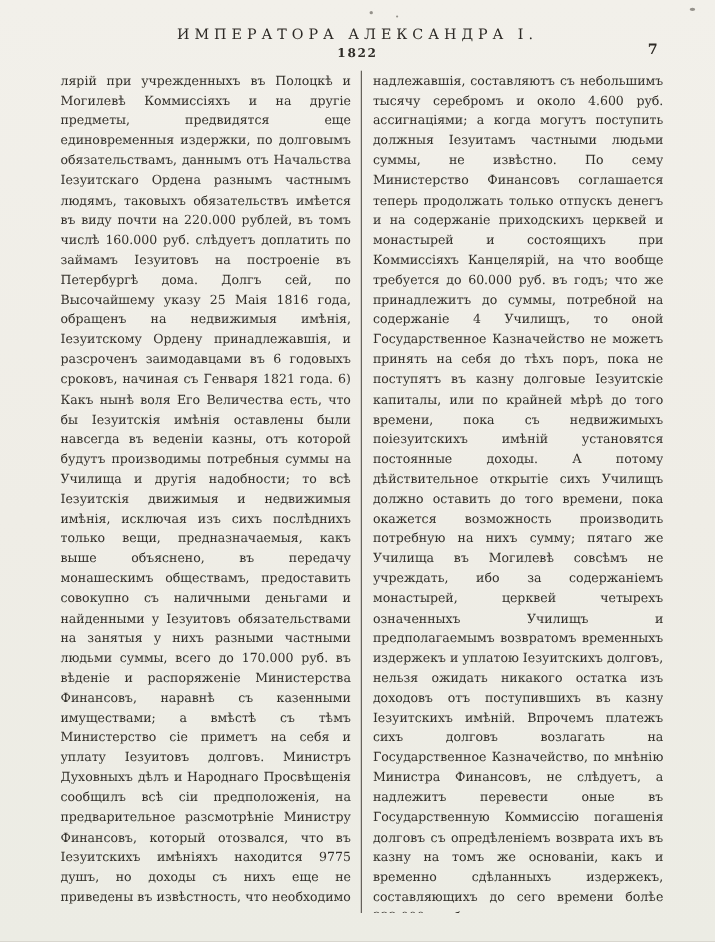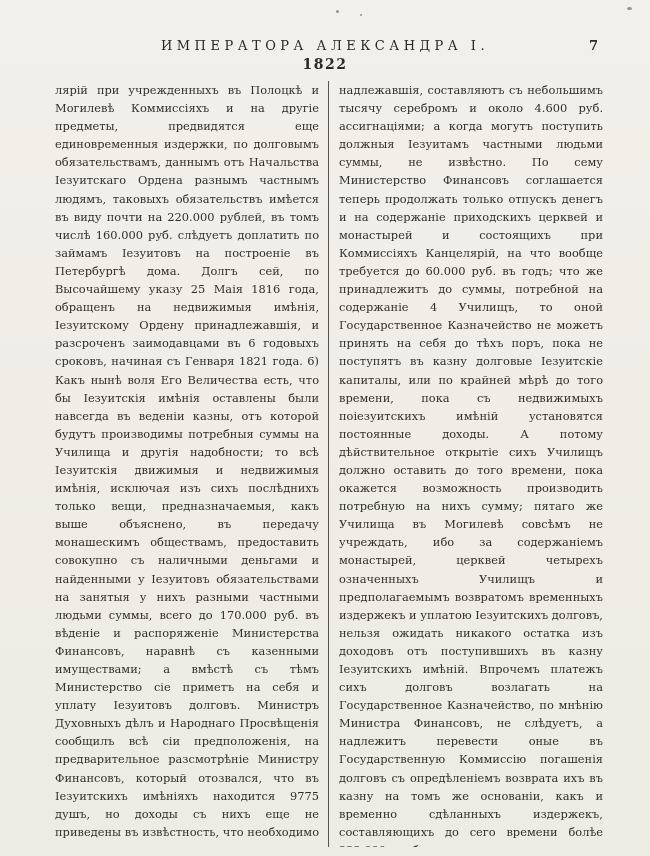--- a/index.html
+++ b/index.html
@@ -20,41 +20,41 @@
     overflow: hidden;
   }
   .scan-speck {
     position: absolute;
     background: #6e6a63;
     border-radius: 50%;
     opacity: 0.7;
   }
   .header {
     position: relative;
-    padding-top: 38px;
+    padding-top: 24px;
     text-align: center;
   }
   .header-title {
     font-size: 13px;
     letter-spacing: 4.5px;
     white-space: nowrap;
     color: #2c2925;
   }
   .page-number {
     position: absolute;
     top: 38px;
     right: 52px;
     font-size: 13px;
     font-weight: bold;
     letter-spacing: 0;
   }
   .year {
     margin-top: 3px;
     text-align: center;
-    font-size: 14px;
+    font-size: 11px;
     font-weight: bold;
     letter-spacing: 1.5px;
   }
   .text-columns {
     display: flex;
     box-sizing: border-box;
     margin: 9px 47px 0 55px;
     height: 766px;
     overflow: hidden;
   }

